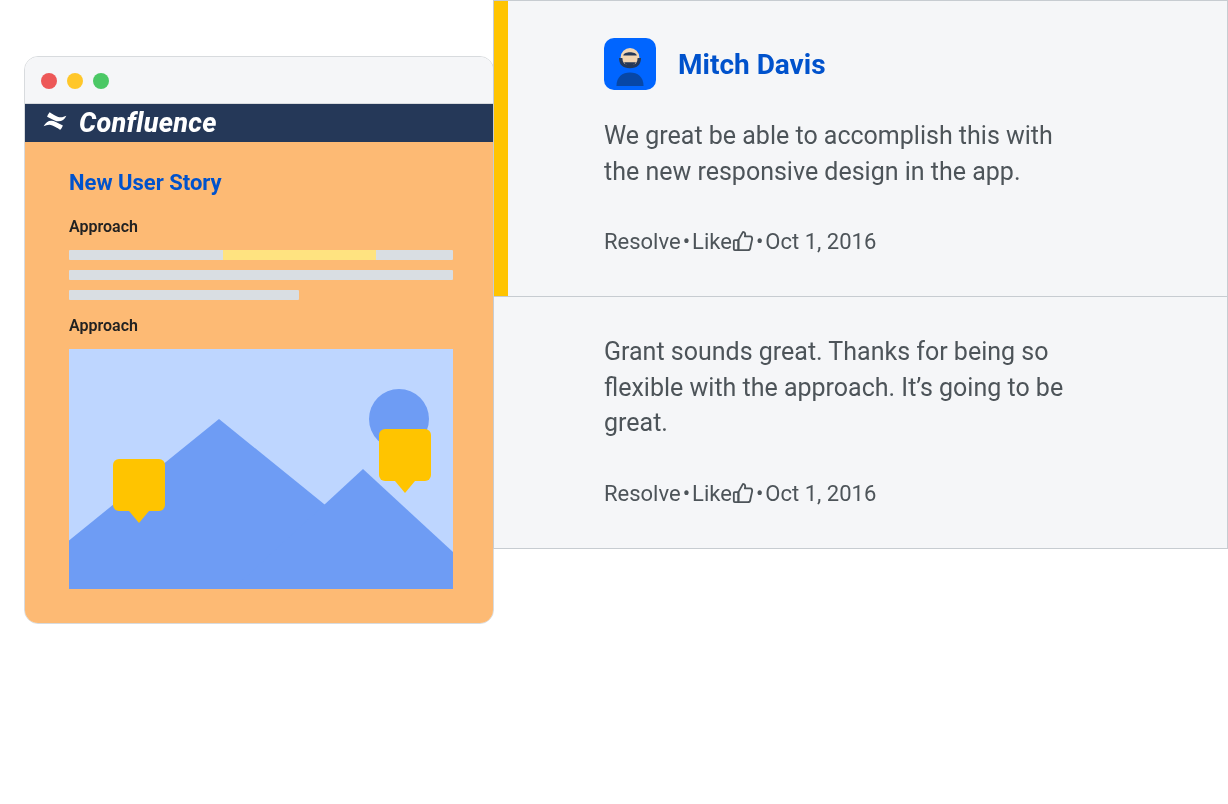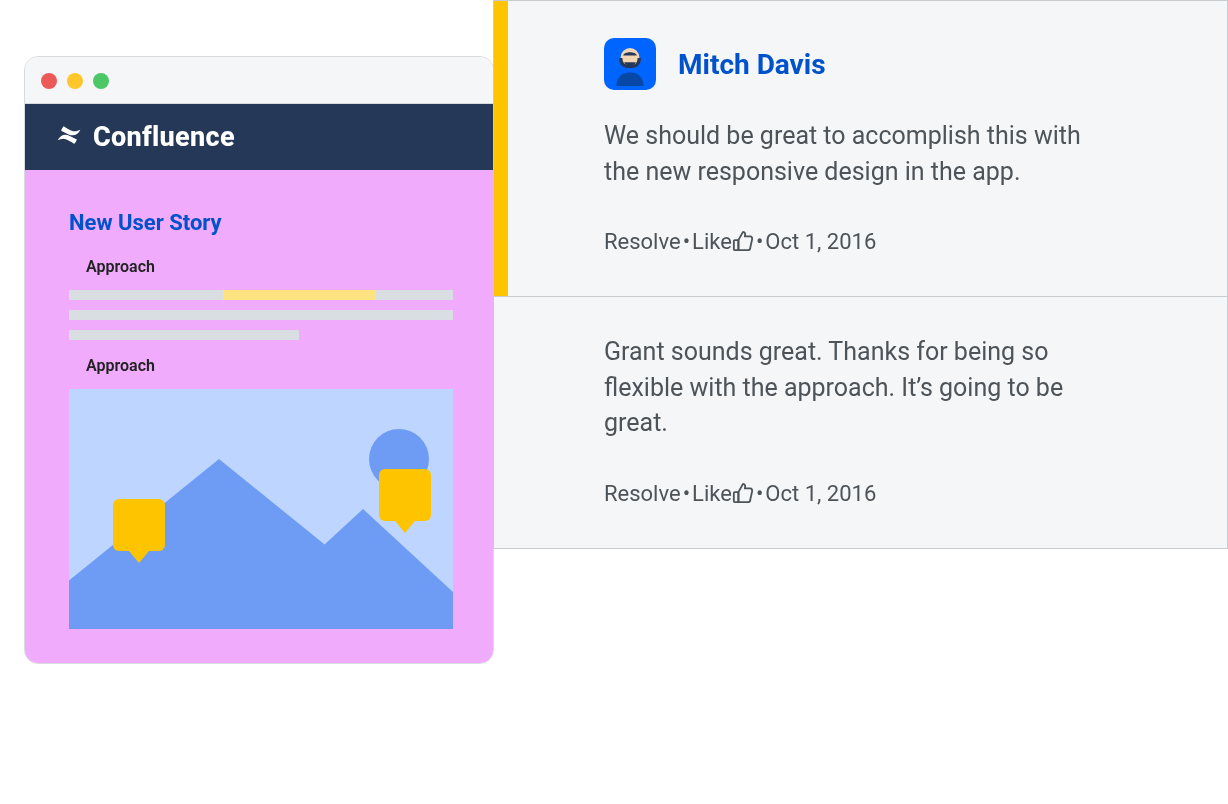--- a/index.html
+++ b/index.html
@@ -32,43 +32,44 @@
   .dot { width: 16px; height: 16px; border-radius: 50%; }
   .dot.red   { background: #ed5858; }
   .dot.amber { background: #ffc72a; }
   .dot.green { background: #4bc865; }
 
   .app-header {
     background: #253858;
     color: #fff;
     display: flex;
     align-items: center;
-    height: 66px;
-    padding: 0 30px;
+    height: 38px;
+    padding: 0 16px;
+    font-style: italic;
   }
   .conf-logo { display: flex; align-items: center; gap: 10px; }
   .conf-logo svg { width: 28px; height: 28px; fill: #fff; }
   .conf-name {
     font-size: 27px;
     font-weight: 800;
     letter-spacing: .3px;
   }
 
-  .page-body { padding: 40px 40px 34px 44px; background: #f0abfc; }
+  .page-body { padding: 28px 40px 34px 44px; background: #fdba74; }
   .page-title {
     color: #0052cc;
     font-size: 22px;
     font-weight: 700;
     margin-bottom: 22px;
   }
   .section-heading {
     color: #222;
     font-size: 16px;
     font-weight: 600;
-    margin: 16px 17px 14px;
+    margin: 16px 0 14px;
   }
   .skel { height: 10px; background: #d9dee3; margin-bottom: 10px; border-radius:1px; }
   .skel.row1 { position: relative; width: 100%; }
   .skel.row1::after {
     content: "";
     position: absolute; top: 0; left: 40%; width: 40%; height: 100%;
     background: #ffe380;
   }
   .skel.row2 { width: 100%; }
   .skel.row3 { width: 60%; }
@@ -235,21 +236,21 @@
           <circle cx="26" cy="18" r="11" fill="#f2d5b3"></circle>
           <path d="M15 19c0 8 4 10 11 10s11-2 11-10" fill="none" stroke="#253858" stroke-width="4"></path>
           <path d="M19 24c2 5 12 5 14 0" fill="#253858"></path>
           <path d="M10 52c0-11 7-16 16-16s16 5 16 16" fill="#0747a6"></path>
           <path d="M18 16c1-5 15-5 16 0" fill="#253858"></path>
         </svg>
       </span>
       <span class="comment-author">Mitch Davis</span>
     </div>
 
-    <div class="comment-text">We should be great to accomplish this with the new responsive design in the app.</div>
+    <div class="comment-text">We great be able to accomplish this with the new responsive design in the app.</div>
 
     <div class="comment-actions">
       <span class="action-link">Resolve</span>
       <span class="sep">•</span>
       <span class="action-link">Like</span>
       <span class="thumb-icon">
         <svg viewBox="0 0 24 24" fill="none" stroke="#4d5459" stroke-width="2" stroke-linejoin="round" stroke-linecap="round">
           <path d="M7 22V11"></path>
             <path d="M7 11l5-9c2 0 3 2 2 5h6c2 0 2 2 2 3l-2 9c0 2-1 3-3 3H7"></path>
           <rect x="2" y="11" width="5" height="11" rx="1"></rect>

